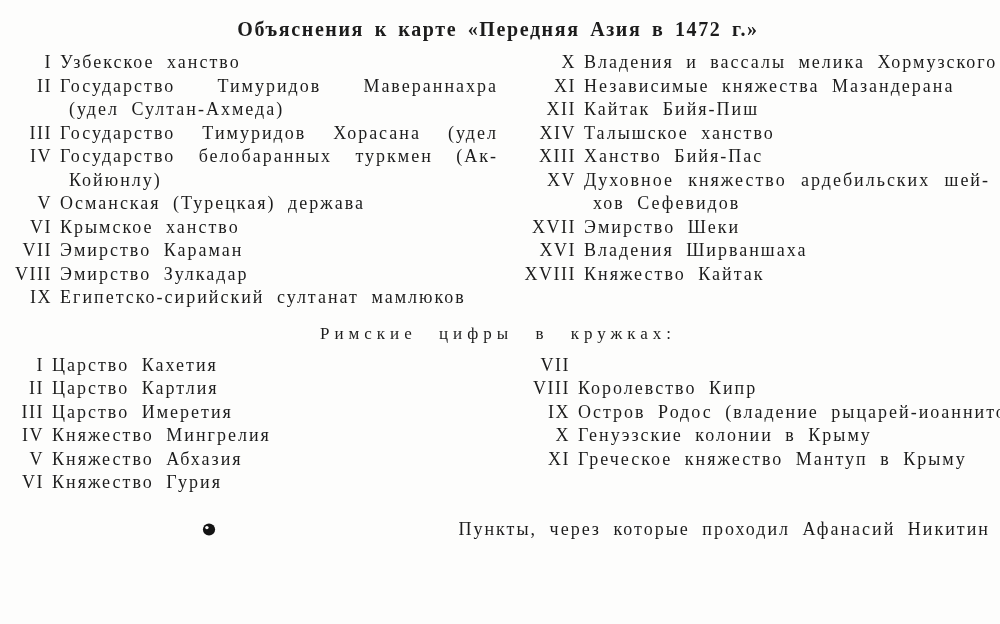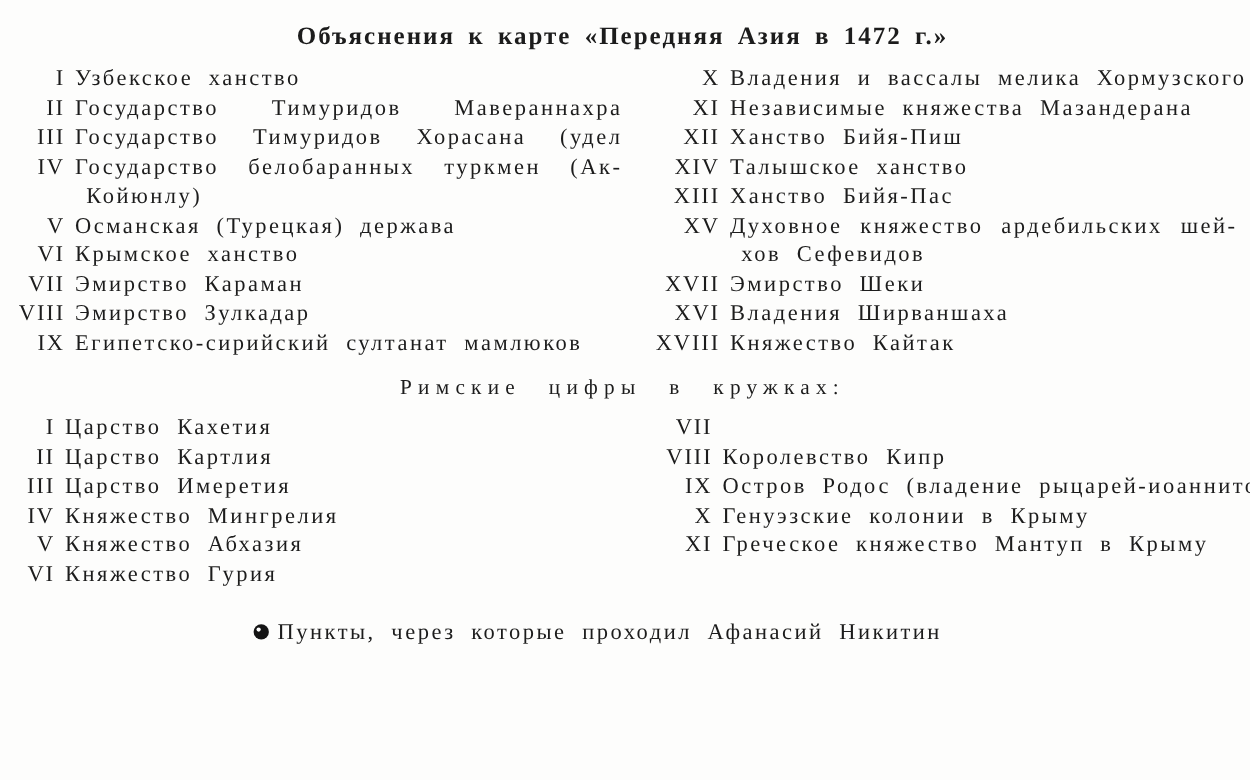--- a/index.html
+++ b/index.html
@@ -64,20 +64,21 @@
   .line.cont{padding-left:9px;}
   .footer{
     margin-top:22px;
     padding-left:196px;
     font-size:18px;
     letter-spacing:2px;
     word-spacing:6px;
     line-height:24px;
     display:flex;
     align-items:center;
+    justify-content:space-between;
   }
   .dot{
     flex:none;
     width:14px;height:14px;
     margin-right:6px;
     display:inline-flex;
   }
 </style>
 </head>
 <body>
@@ -92,20 +93,21 @@
           <div class="item">
             <span class="num">I</span>
             <div class="txt">
               <div class="line">Узбекское ханство</div>
             </div>
           </div>
           <div class="item">
             <span class="num">II</span>
             <div class="txt">
               <div class="line just">Государство Тимуридов Мавераннахра</div>
+              <div class="line cont">(удел Султан-Ахмеда)</div>
             </div>
           </div>
           <div class="item">
             <span class="num">III</span>
             <div class="txt">
               <div class="line just">Государство Тимуридов Хорасана (удел</div>
             </div>
           </div>
           <div class="item">
             <span class="num">IV</span>
@@ -154,21 +156,21 @@
           </div>
           <div class="item">
             <span class="num">XI</span>
             <div class="txt">
               <div class="line">Независимые княжества Мазандерана</div>
             </div>
           </div>
           <div class="item">
             <span class="num">XII</span>
             <div class="txt">
-              <div class="line">Ханство Бийя-Пиш</div>
+              <div class="line">Кайтак Бийя-Пиш</div>
             </div>
           </div>
           <div class="item">
             <span class="num">XIV</span>
             <div class="txt">
               <div class="line">Талышское ханство</div>
             </div>
           </div>
           <div class="item">
             <span class="num">XIII</span>

